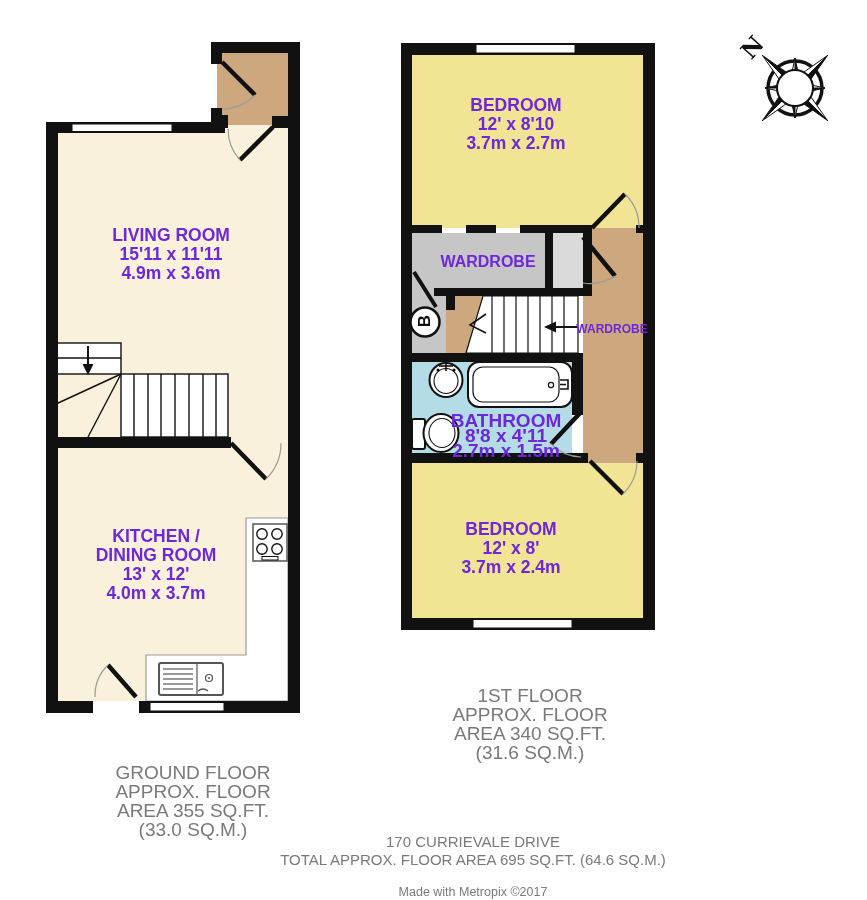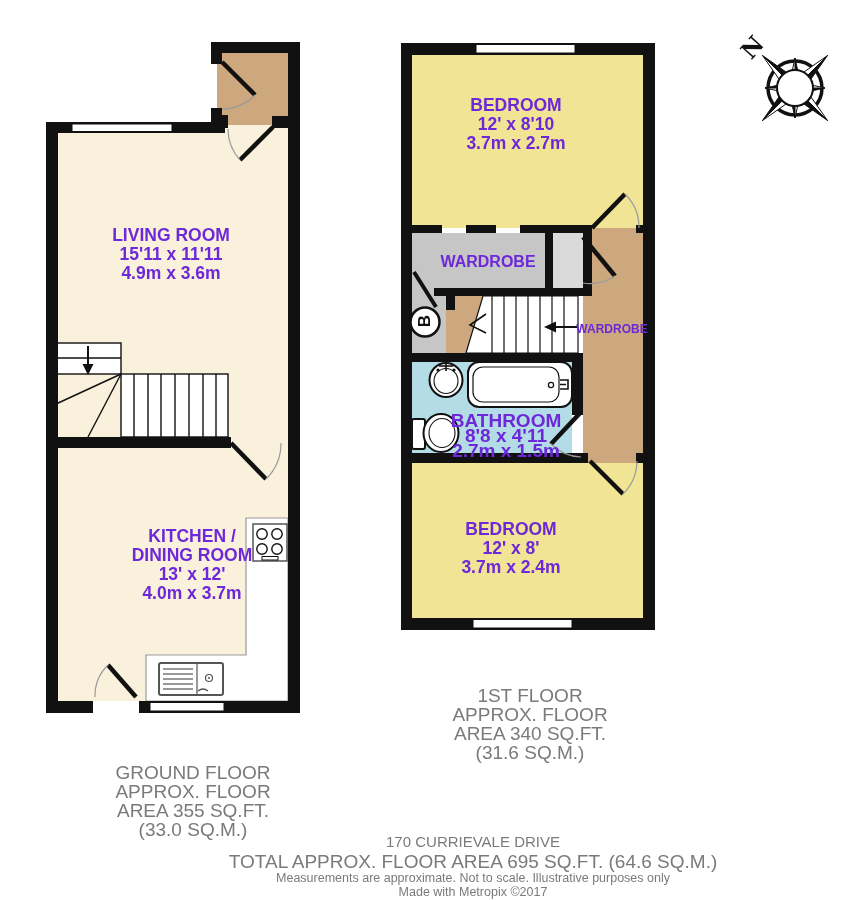--- a/index.html
+++ b/index.html
@@ -10,21 +10,21 @@
        font-weight:bold;white-space:nowrap;line-height:19px;font-size:17.5px;}
   .lbl span{display:block;}
   .room-sm{font-size:19px;line-height:15px;}
   .wardrobe-lbl{font-size:16px;}
   .landing-lbl{font-size:12px;}
   .gray-lbl{position:absolute;transform:translateX(-50%);text-align:center;color:#7a7a7a;
             font-weight:normal;white-space:nowrap;font-size:19px;line-height:19px;}
   .gray-lbl span{display:block;}
   .footer-line{position:absolute;transform:translateX(-50%);color:#7a7a7a;white-space:nowrap;text-align:center;}
   #footer-address{font-size:15px;}
-  #footer-total{font-size:19px;}
+  #footer-total{font-size:15px;}
   #footer-disclaimer{font-size:12.5px;}
   #footer-credit{font-size:12.5px;}
   #boiler-b{position:absolute;left:425px;top:322px;transform:translate(-50%,-54%) rotate(-90deg);
             font-weight:bold;font-size:17px;color:#111;}
   #north-n{position:absolute;left:752px;top:47px;transform:translate(-50%,-50%) rotate(-48deg);
            font-family:"DejaVu Serif", serif;font-weight:bold;font-size:23px;color:#111;}
 </style>
 </head>
 <body>
 
@@ -228,21 +228,21 @@
     <circle r="18" fill="#ffffff" stroke="#111" stroke-width="2"></circle>
   </g>
 </svg>
 
 <div class="lbl" style="left:171px;top:226px;">
   <span>LIVING ROOM</span>
   <span>15'11 x 11'11</span>
   <span>4.9m x 3.6m</span>
 </div>
 
-<div class="lbl" style="left:156px;top:527px;margin-left:36px;">
+<div class="lbl" style="left:156px;top:527px;">
   <span>KITCHEN /</span>
   <span>DINING ROOM</span>
   <span>13' x 12'</span>
   <span>4.0m x 3.7m</span>
 </div>
 
 <div class="lbl" style="left:516px;top:96px;">
   <span>BEDROOM</span>
   <span>12' x 8'10</span>
   <span>3.7m x 2.7m</span>
@@ -281,16 +281,15 @@
 
 <div class="gray-lbl" style="left:530px;top:686px;">
   <span>1ST FLOOR</span>
   <span>APPROX. FLOOR</span>
   <span>AREA 340 SQ.FT.</span>
   <span>(31.6 SQ.M.)</span>
 </div>
 
 <div class="footer-line" id="footer-address" style="left:473px;top:833px;">170 CURRIEVALE DRIVE</div>
 <div class="footer-line" id="footer-total" style="left:473px;top:851px;">TOTAL APPROX. FLOOR AREA 695 SQ.FT. (64.6 SQ.M.)</div>
-<div class="footer-line" id="footer-disclaimer" style="left:473px;top:871px;">Measurements are approximate.  Not to scale.  Illustrative purposes only</div>
 <div class="footer-line" id="footer-credit" style="left:453px;top:885px;padding-left:40px;">Made with Metropix ©2017</div>
 
 </div>
 
 </body></html>

